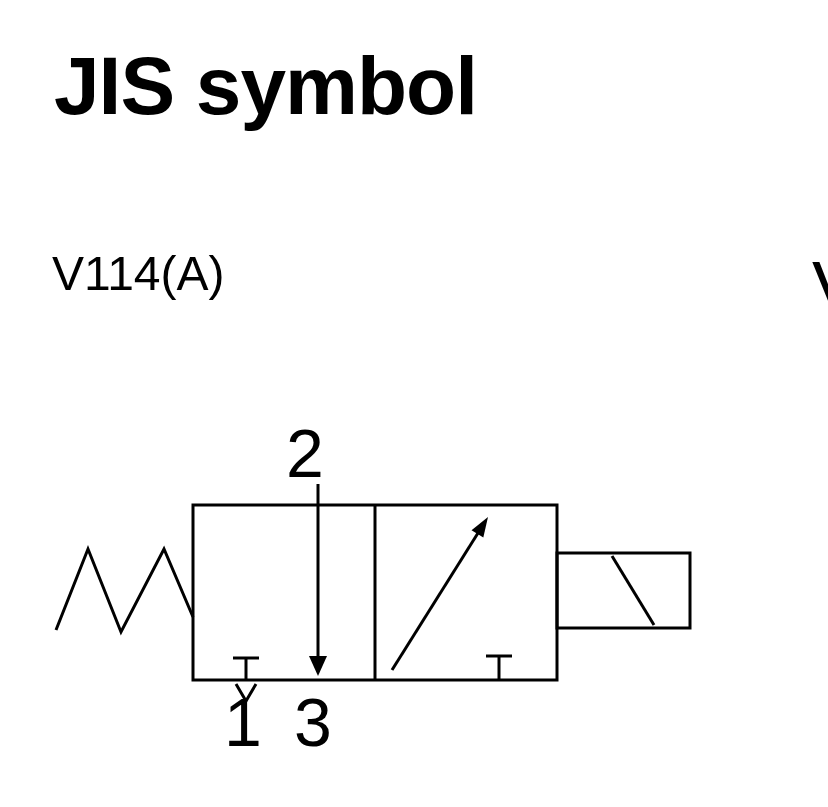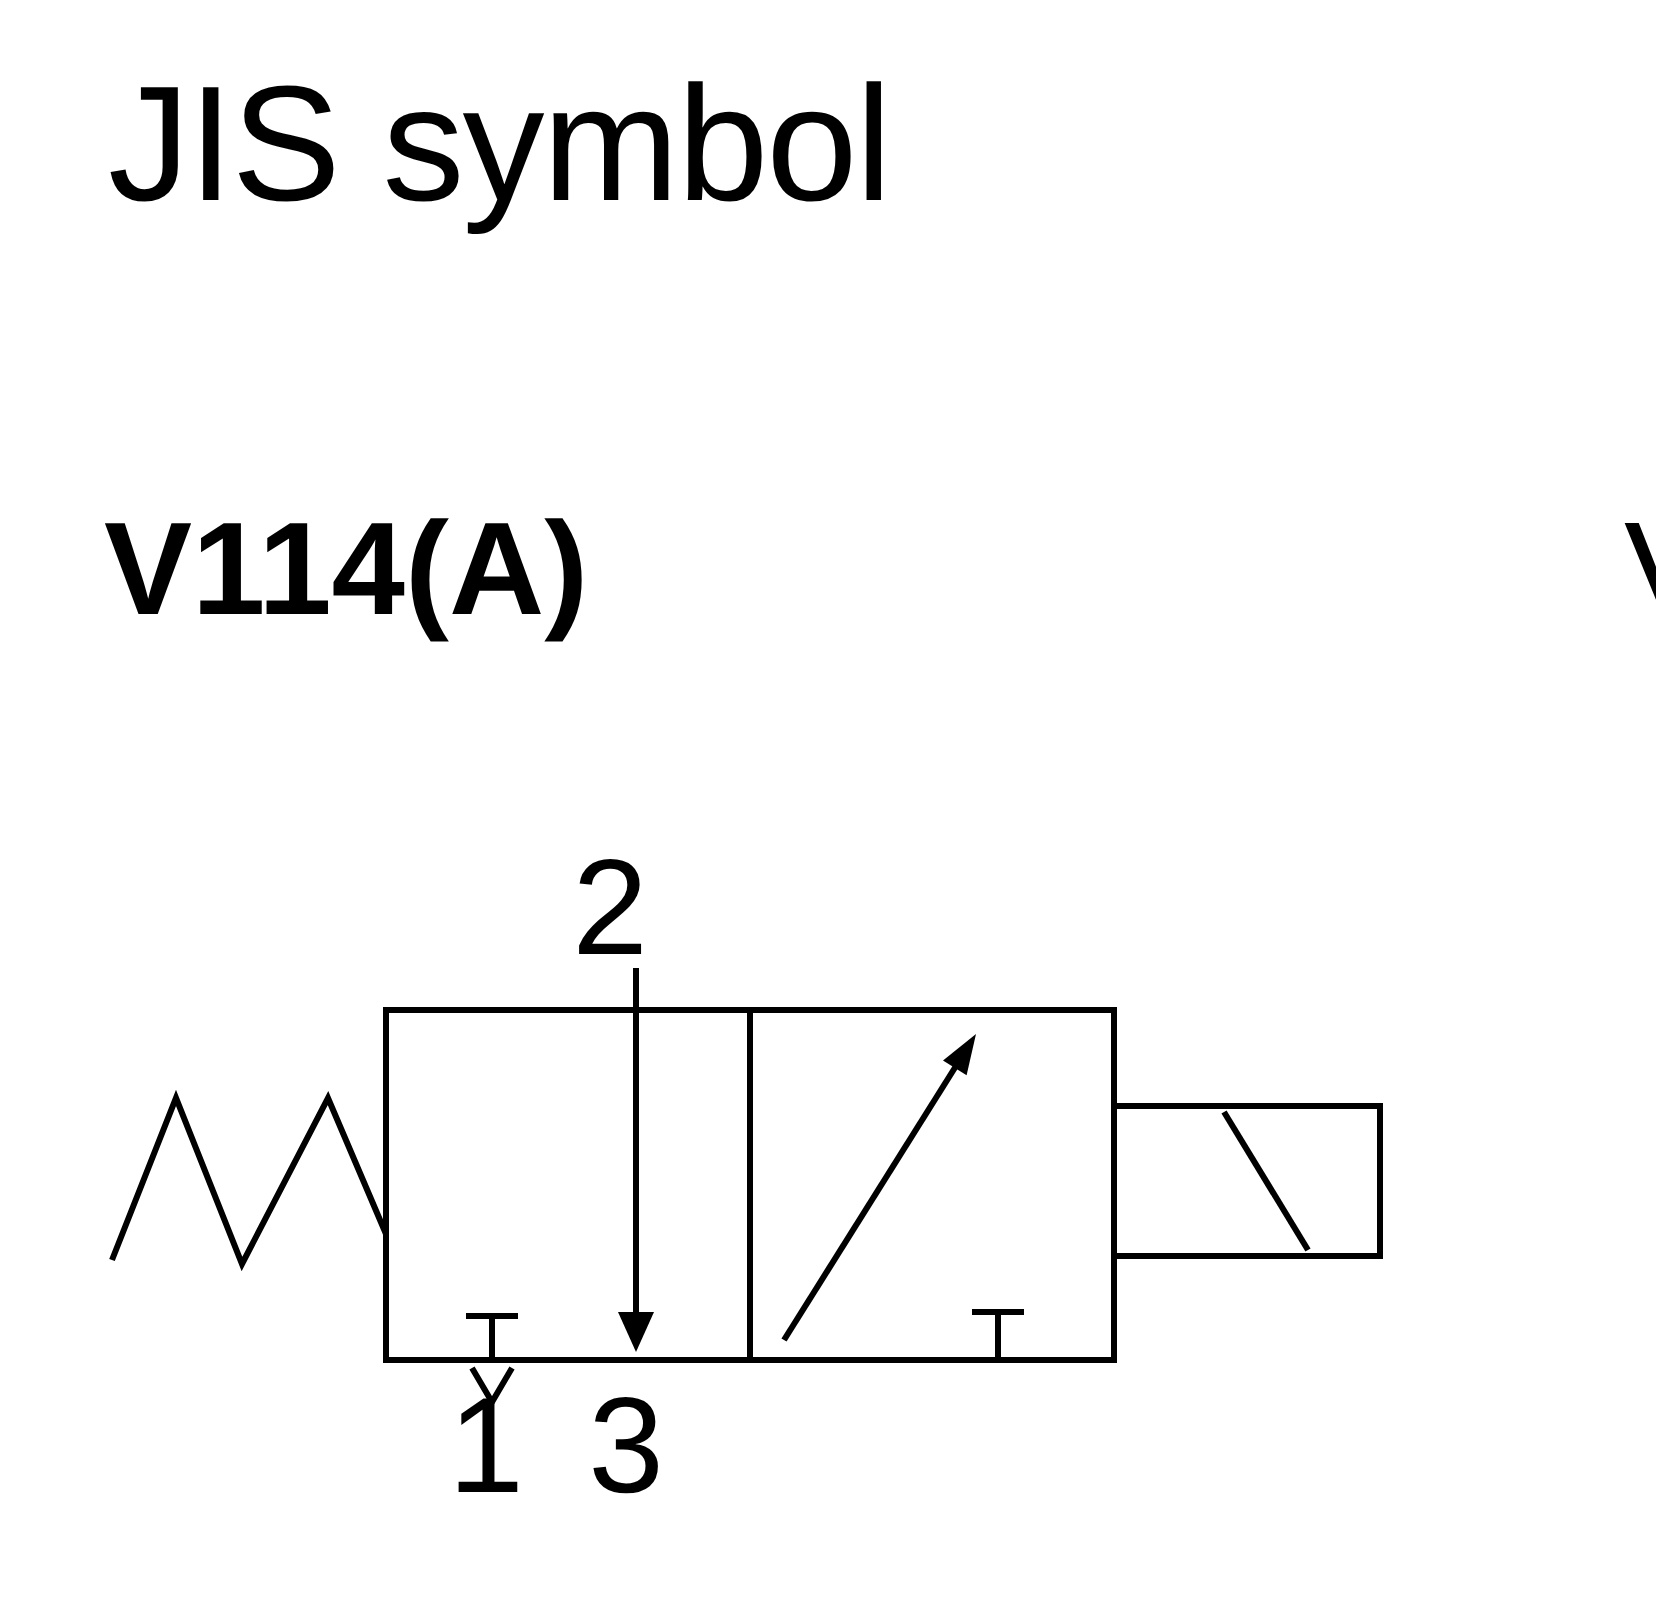--- a/index.html
+++ b/index.html
@@ -11,33 +11,33 @@
     position: relative;
     width: 828px;
     height: 807px;
     overflow: hidden;
     font-family: "Liberation Sans", sans-serif;
     color: #000000;
   }
   .page-title {
     position: absolute;
     left: 54px;
-    top: 26px;
+    top: 39px;
     margin: 0;
     font-size: 82px;
-    font-weight: normal;
+    font-weight: bold;
     letter-spacing: -1px;
     white-space: nowrap;
   }
   .model-label {
     position: absolute;
     left: 52px;
     top: 246px;
-    font-size: 66px;
-    font-weight: bold;
+    font-size: 48px;
+    font-weight: normal;
     white-space: nowrap;
   }
   .model-label-partial {
     position: absolute;
     left: 812px;
     top: 246px;
     font-size: 72px;
     font-weight: normal;
     white-space: nowrap;
   }

